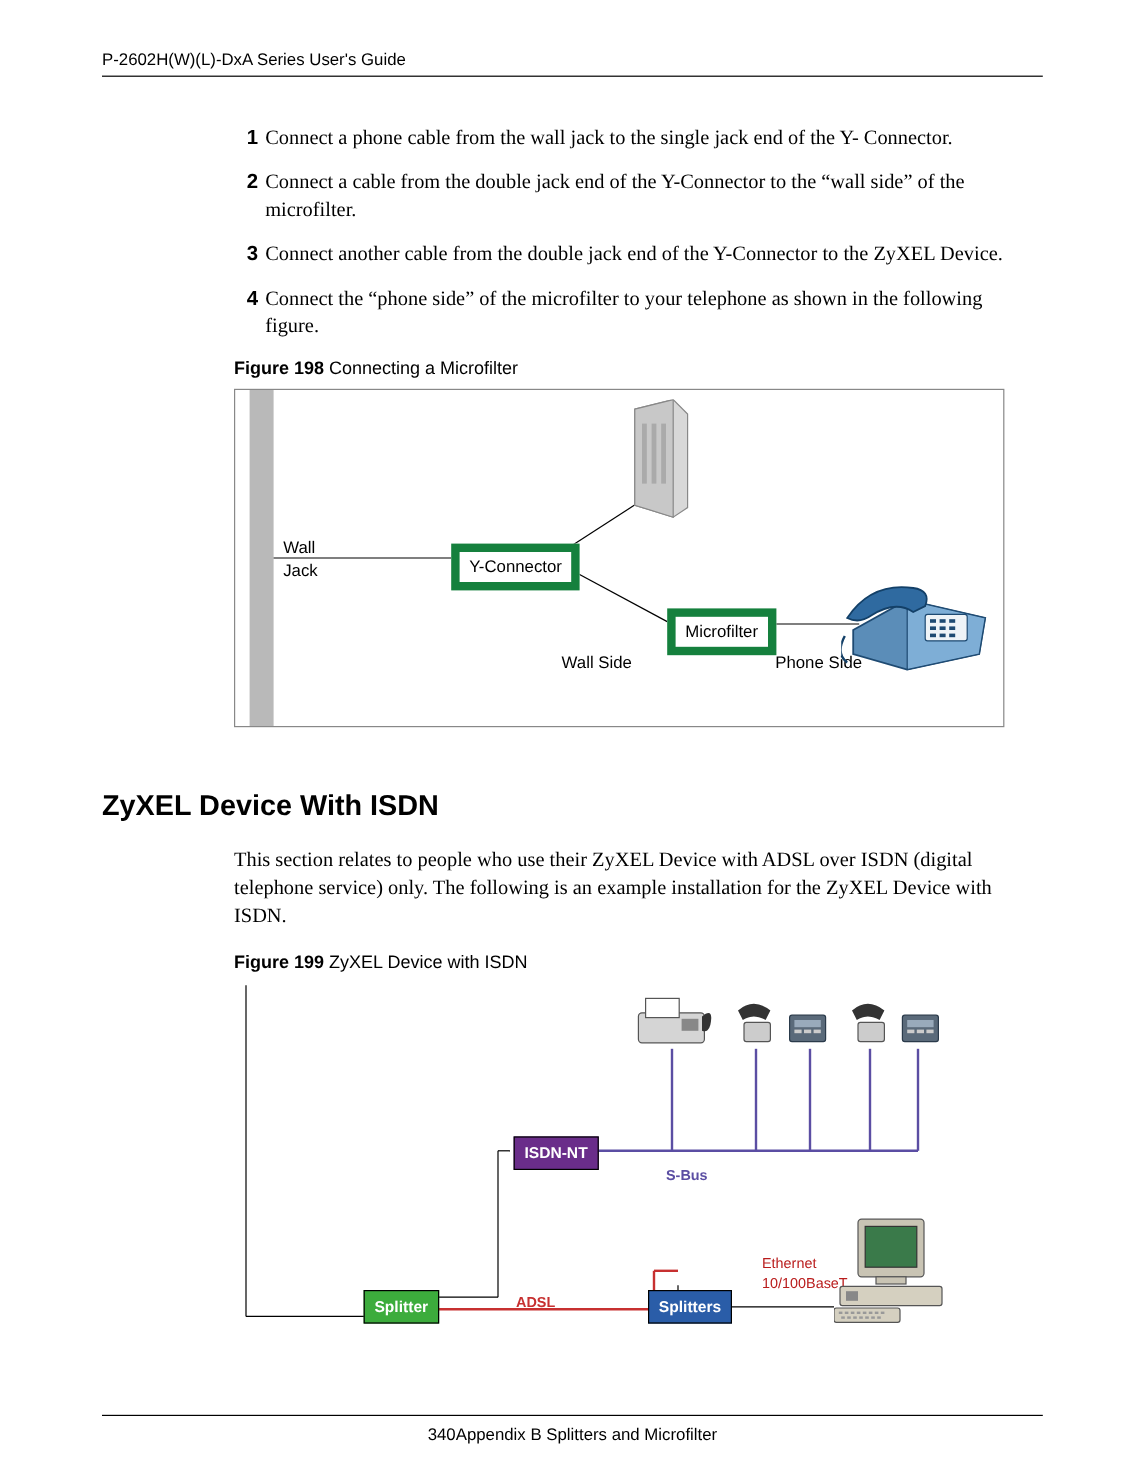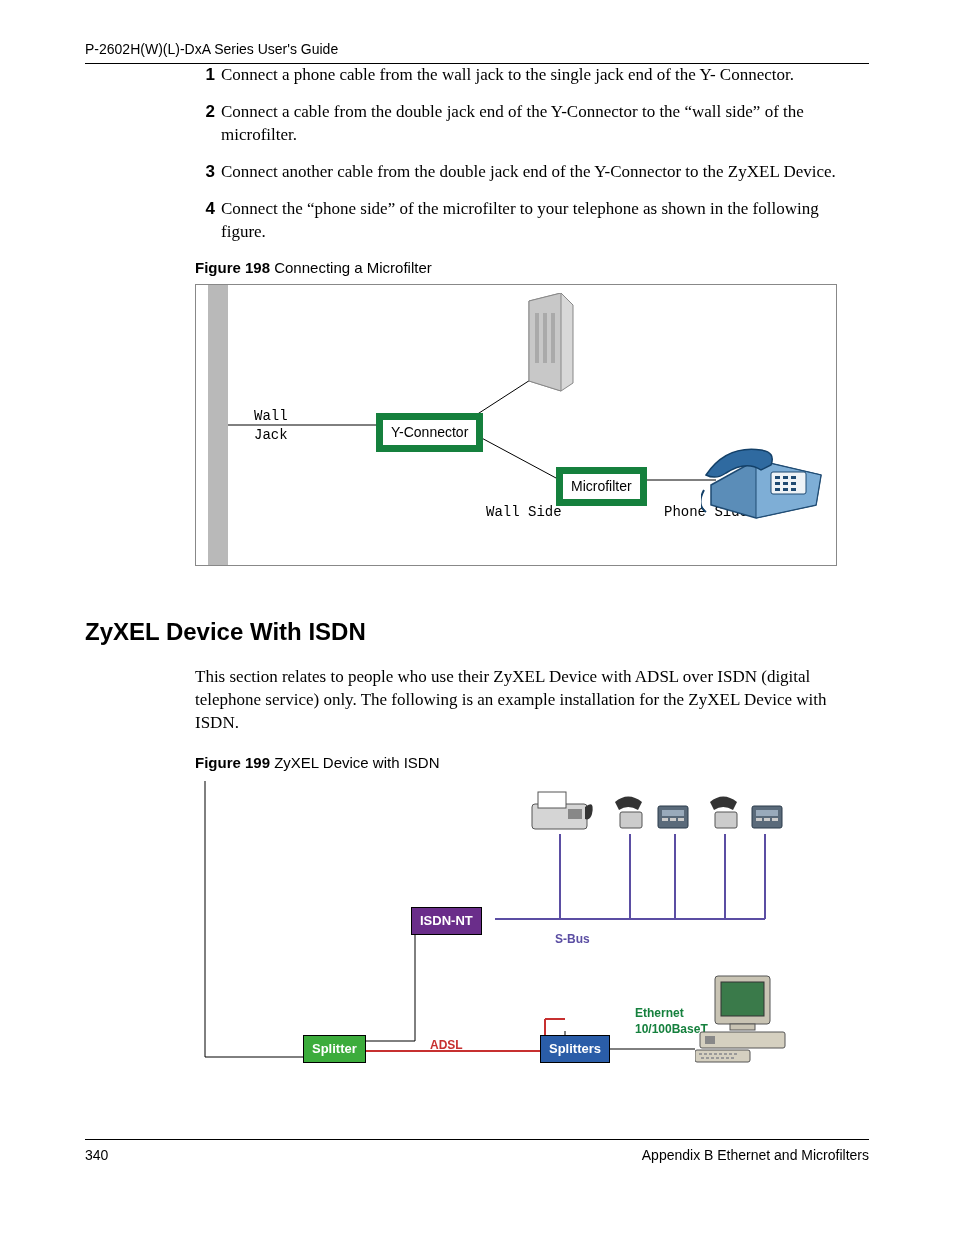--- a/index.html
+++ b/index.html
@@ -10,20 +10,21 @@
     box-sizing: border-box;
     color: #000;
     font-size: 17px;
     line-height: 1.35;
   }
   .header-line {
     font-family: Arial, Helvetica, sans-serif;
     font-size: 14px;
     border-bottom: 1.5px solid #000;
     padding-bottom: 4px;
+    margin-bottom: 40px;
   }
   .steps {
     margin-left: 110px;
     margin-right: 10px;
   }
   .step {
     display: flex;
     margin-bottom: 14px;
   }
   .step .num {
@@ -54,23 +55,22 @@
     background: #fff;
   }
   .wall-bar {
     position: absolute;
     left: 12px; top: 0;
     width: 20px; height: 280px;
     background: #b9b9b9;
   }
   .label {
     position: absolute;
-    font-family: Liberation Mono, monospace;
+    font-family: Liberation Sans, sans-serif;
     font-size: 14px;
-    margin-left: 18px;
   }
   .box {
     position: absolute;
     border: 7px solid #15803d;
     background: #fff;
     font-family: Arial, Helvetica, sans-serif;
     font-size: 14px;
     padding: 3px 8px;
   }
   
@@ -114,21 +114,21 @@
     padding: 4px 8px;
   }
   .small-label {
     position:absolute;
     font-family: Arial, Helvetica, sans-serif;
     font-size: 12px;
     font-weight: bold;
   }
   .footer {
     display: flex;
-    justify-content: space-between;
+    justify-content: center;
     font-family: Arial, Helvetica, sans-serif;
     font-size: 14px;
     border-top: 1.5px solid #000;
     padding-top: 6px;
     margin-top: 70px;
   }
 </style>
 </head>
 <body>
 
@@ -271,36 +271,36 @@
       <rect x="25" y="24" width="6" height="3" fill="#ccc"></rect>
   </svg>
   <svg class="abs" style="left:552px; top:15px; width:40px; height:40px;" viewBox="0 0 40 40">
     <rect x="5" y="12" width="30" height="22" rx="2" fill="#5a6a7a" stroke="#2a3a4a"></rect>
     <rect x="9" y="16" width="22" height="6" fill="#9ab"></rect>
     <rect x="9" y="24" width="6" height="3" fill="#ccc"></rect>
       <rect x="17" y="24" width="6" height="3" fill="#ccc"></rect>
       <rect x="25" y="24" width="6" height="3" fill="#ccc"></rect>
   </svg>
 
-  <div class="box2" style="left:216px; top:128px; background:#6a2d8a;">
+  <div class="box2" style="left:233px; top:128px; background:#6a2d8a;">
     <span>ISDN-NT</span>
   </div>
   <div class="small-label" style="left:360px; top:152px; color:#5b4ea3;">S-Bus</div>
 
   <div class="box2" style="left:108px; top:256px; background:#3cac3c;">
     <span>Splitter</span>
   </div>
 
   <div class="small-label" style="left:235px; top:258px; color:#c73030;">ADSL</div>
 
   <div class="box2" style="left:345px; top:256px; background:#2a5da8;">
     <span>Splitters</span>
   </div>
 
-  <div class="small-label" style="left:440px; top:226px; color:#15803d; font-weight:bold;">
+  <div class="small-label" style="left:440px; top:226px; color:#b91c1c; font-weight:normal;">
     <span>Ethernet</span><br>
     <span>10/100BaseT</span>
   </div>
 
   <svg class="abs" style="left:500px; top:195px; width:95px; height:90px;" viewBox="0 0 95 90">
     <rect x="20" y="2" width="55" height="48" rx="3" fill="#c9c4b4" stroke="#555"></rect>
     <rect x="26" y="8" width="43" height="34" fill="#3a7a4a" stroke="#333"></rect>
     <rect x="35" y="50" width="25" height="6" fill="#c9c4b4" stroke="#555"></rect>
     <rect x="5" y="58" width="85" height="16" rx="2" fill="#d5d0c0" stroke="#555"></rect>
     <rect x="10" y="62" width="10" height="8" fill="#888"></rect>
@@ -320,14 +320,14 @@
         <rect x="21" y="83" width="3" height="2"></rect>
         <rect x="26" y="83" width="3" height="2"></rect>
         <rect x="31" y="83" width="3" height="2"></rect>
         <rect x="36" y="83" width="3" height="2"></rect>
     </g>
   </svg>
 </div>
 
 <div class="footer">
   <span>340</span>
-  <span>Appendix B Ethernet and Microfilters</span>
+  <span>Appendix B Splitters and Microfilter</span>
 </div>
 
 </body></html>

